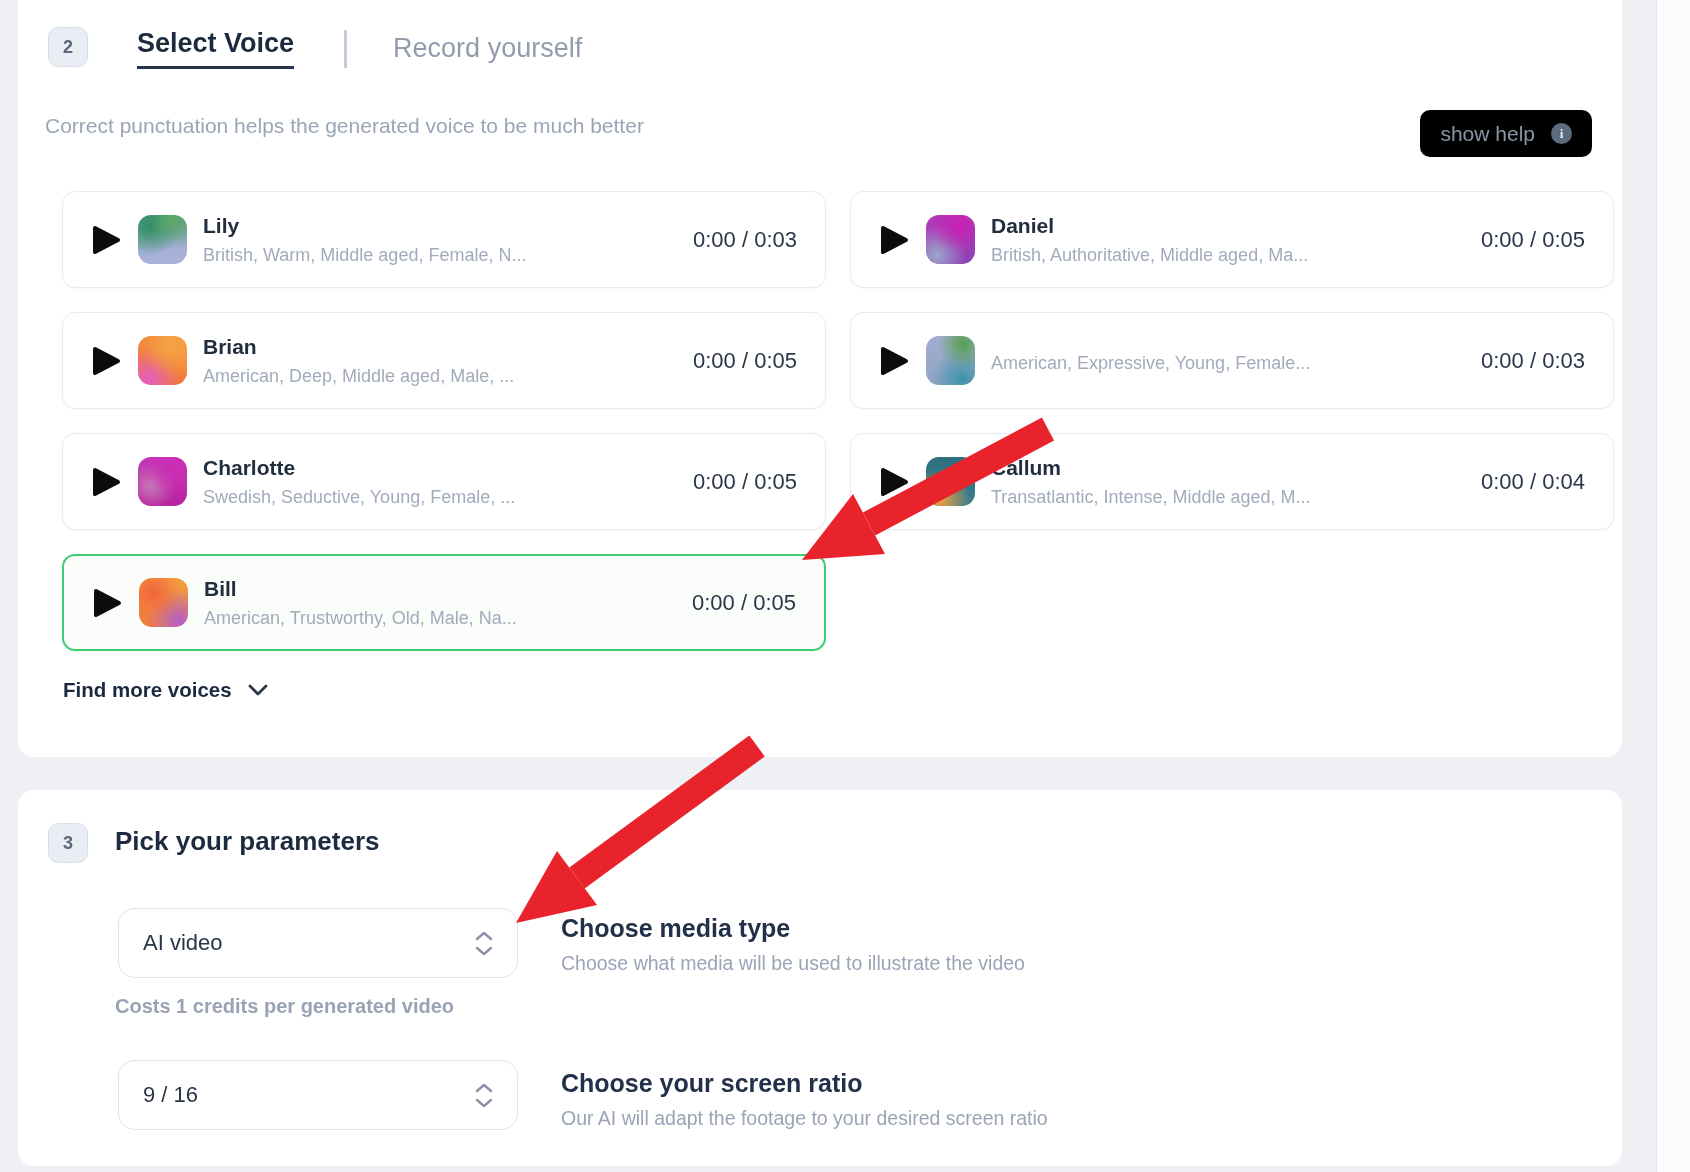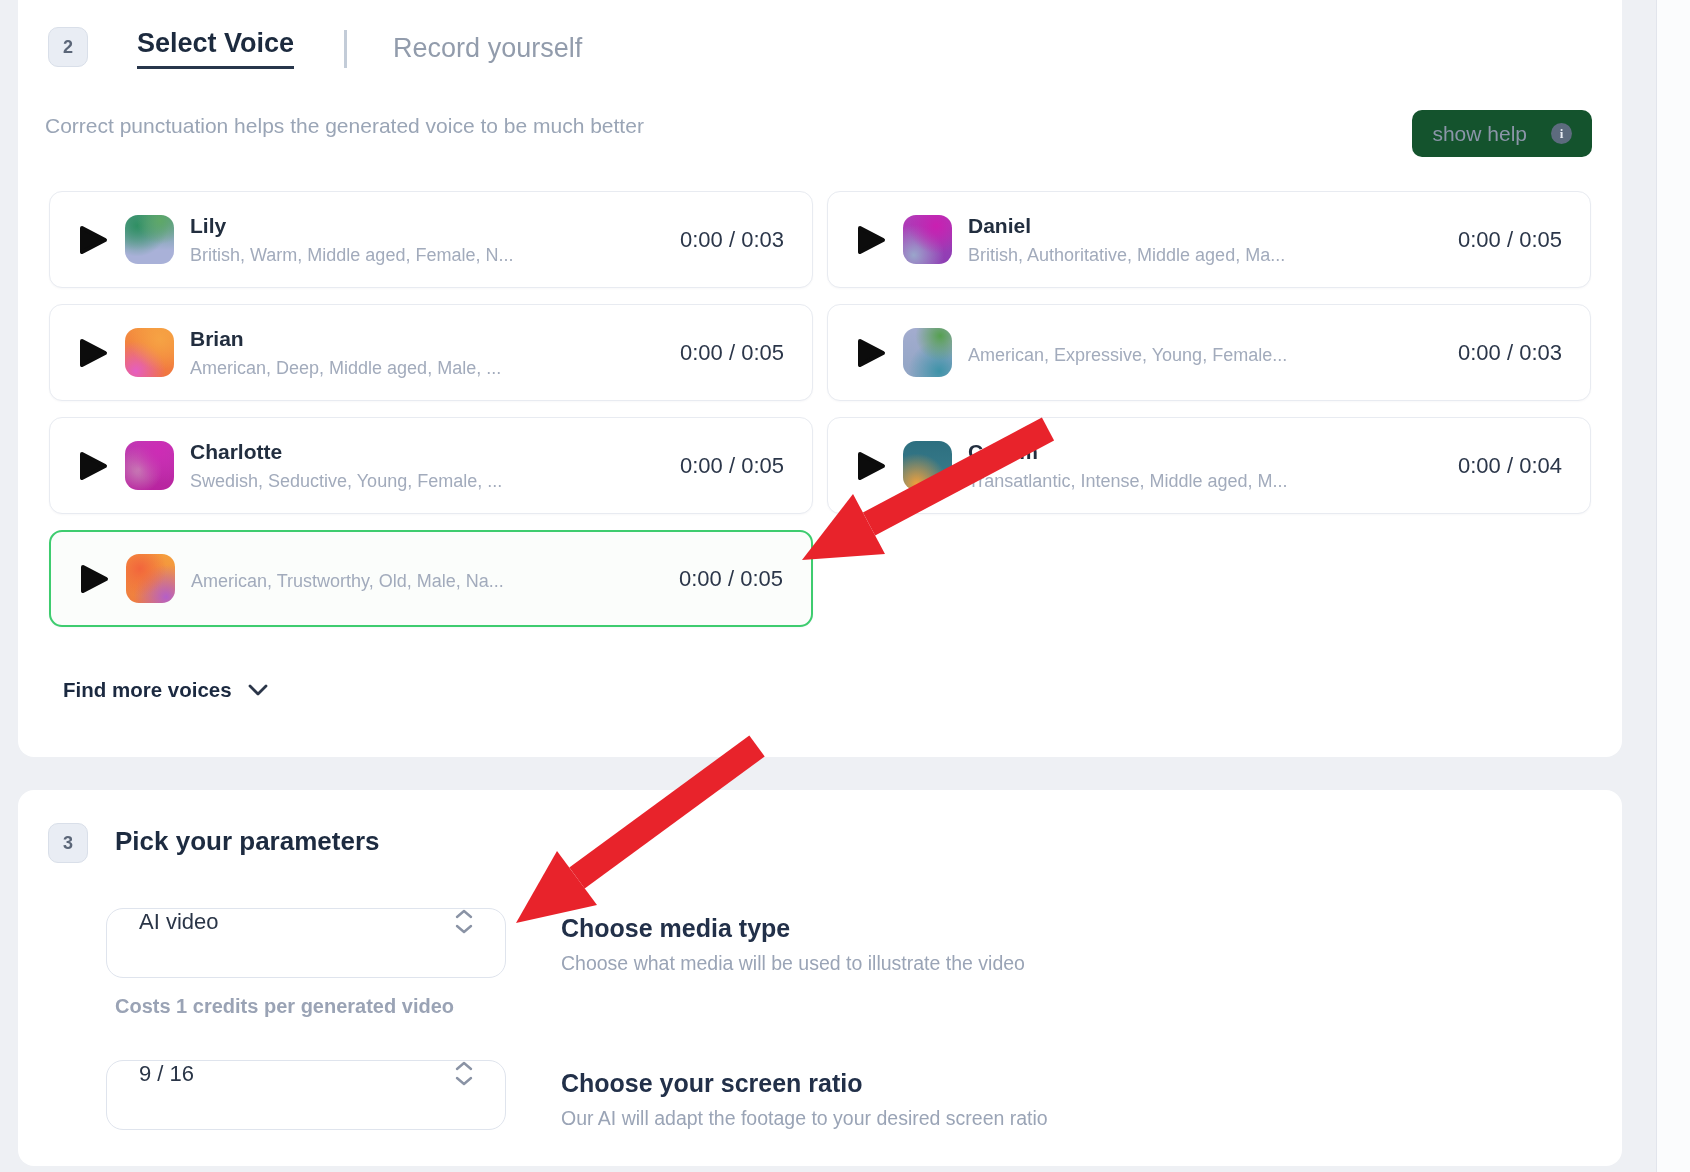--- a/index.html
+++ b/index.html
@@ -22,29 +22,29 @@
   .badge3 { left:30px; top:33px; }
 
   .tabs { position:absolute; left:119px; top:58px; display:flex; align-items:center; }
   .tab-active { font-size:27px; font-weight:600; color:#1c2a3e; border-bottom:3px solid #28364b;
     padding-bottom:7px; cursor:pointer; }
   .tab-divider { width:3px; height:38px; background:#c3ccd8; margin:0 46px 0 50px; }
   .tab-inactive { font-size:27px; font-weight:400; color:#929cac; cursor:pointer; }
 
   .helper-text { position:absolute; left:27px; top:144px; font-size:21px; color:#9aa5b6; }
   .show-help { position:absolute; right:30px; top:140px; height:47px; padding:0 20px;
-    background:#14532d; border-radius:10px; display:flex; align-items:center; gap:24px;
+    background:#000000; border-radius:10px; display:flex; align-items:center; gap:16px;
     color:#8b95a8; font-size:21px; cursor:pointer; }
   .info-dot { width:21px; height:21px; border-radius:50%; background:#5d6b7e; color:#e9edf3;
     font-size:13px; font-weight:700; display:flex; align-items:center; justify-content:center;
     font-family:"Liberation Serif", serif; }
 
   
-  .voice-grid { position:absolute; left:31px; top:221px; width:1542px;
-    display:grid; grid-template-columns:764px 764px; column-gap:14px; row-gap:16px; }
+  .voice-grid { position:absolute; left:44px; top:221px; width:1542px;
+    display:grid; grid-template-columns:764px 764px; column-gap:14px; row-gap:16px;gap:24px; }
   .voice-card { height:97px; background:#ffffff; border:1.5px solid #e8ebf1; border-radius:13px;
     display:flex; align-items:center; padding:0 28px 0 28px; cursor:pointer;
     box-shadow:0 1px 2px rgba(25,35,60,0.03); }
   .voice-card.selected { border:2px solid #3ecc6f; background:#fbfdfb; }
   .play-btn { width:30px; height:30px; flex:0 0 auto; background:transparent; border:none; cursor:pointer; padding:0; }
   .avatar { width:49px; height:49px; border-radius:13px; margin-left:17px; flex:0 0 auto; }
   .voice-meta { margin-left:16px; min-width:0; flex:1 1 auto; }
   .voice-name { font-size:21px; font-weight:700; color:#222e3f; line-height:1.25; }
   .voice-desc { font-size:18px; color:#a2abbc; margin-top:5px; white-space:nowrap; overflow:hidden; }
   .voice-time { font-size:22px; color:#2b3649; margin-left:20px; flex:0 0 auto; }
@@ -75,23 +75,23 @@
   .av-bill { background:
       radial-gradient(circle at 28% 30%, #f2653c 0%, rgba(242,101,60,0) 55%),
       radial-gradient(circle at 82% 88%, #b45fc8 0%, rgba(180,95,200,0) 55%),
       linear-gradient(200deg, #f5a03d 0%, #ef7b3f 100%); }
 
   .find-more { position:absolute; left:45px; top:708px; display:flex; align-items:center; gap:16px;
     font-size:20.5px; font-weight:600; color:#1b2940; cursor:pointer; }
 
   
   .params-title { position:absolute; left:97px; top:36px; font-size:26px; font-weight:600; color:#1d2b40; }
-  .select-box { position:absolute; left:88px; width:400px; height:70px; background:#ffffff;
-    border:1.5px solid #dfe4ed; border-radius:17px; display:flex; 
-    padding:0 32px; cursor:pointer; }
+  .select-box { position:absolute; left:100px; width:400px; height:70px; background:#ffffff;
+    border:1.5px solid #dfe4ed; border-radius:17px; display:flex; align-items:center;
+    padding:0 24px; cursor:pointer; }
   .select1 { top:118px; }
   .select2 { top:270px; }
   .select-value { font-size:22px; color:#2a3547; flex:1 1 auto; }
   .updown { display:flex; flex-direction:column; gap:5px; align-items:center; }
 
   .param-label { position:absolute; left:495px;margin-left:48px; }
   .label1 { top:124px; }
   .label2 { top:279px; }
   .param-heading { font-size:25px; font-weight:600; color:#223049; }
   .param-sub { font-size:19.5px; color:#9aa4b6; margin-top:9px; }
@@ -210,20 +210,21 @@
       </div>
 
       <div class="voice-card selected">
         <button class="play-btn">
           <svg width="30" height="30" viewBox="0 0 30 30">
               <polygon points="4,3 27,15 4,27" fill="#0c0c0c" stroke="#0c0c0c" stroke-width="4" stroke-linejoin="round"></polygon>
             </svg>
         </button>
         <div class="avatar av-bill"></div>
         <div class="voice-meta">
+          <div class="voice-name">Bill</div>
           <div class="voice-desc">American, Trustworthy, Old, Male, Na...</div>
         </div>
         <div class="voice-time">0:00 / 0:05</div>
       </div>
 
       <div></div>
     </div>
 
     <div class="find-more">
       <span>Find more voices</span>

